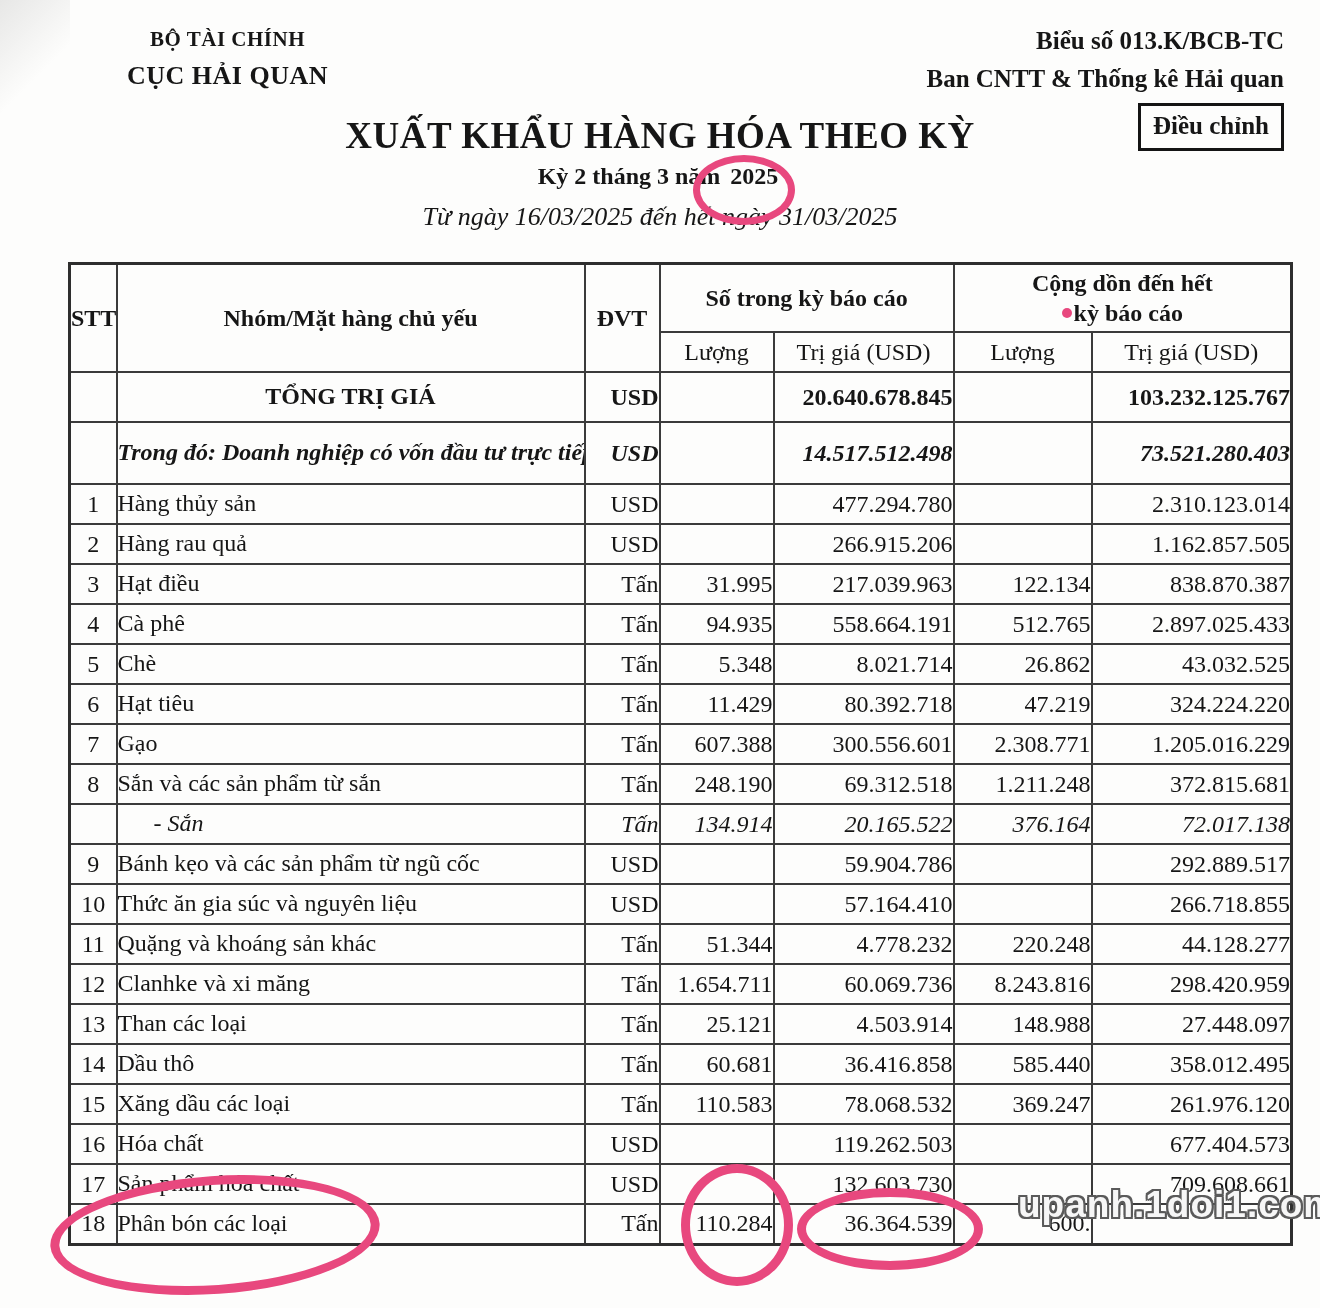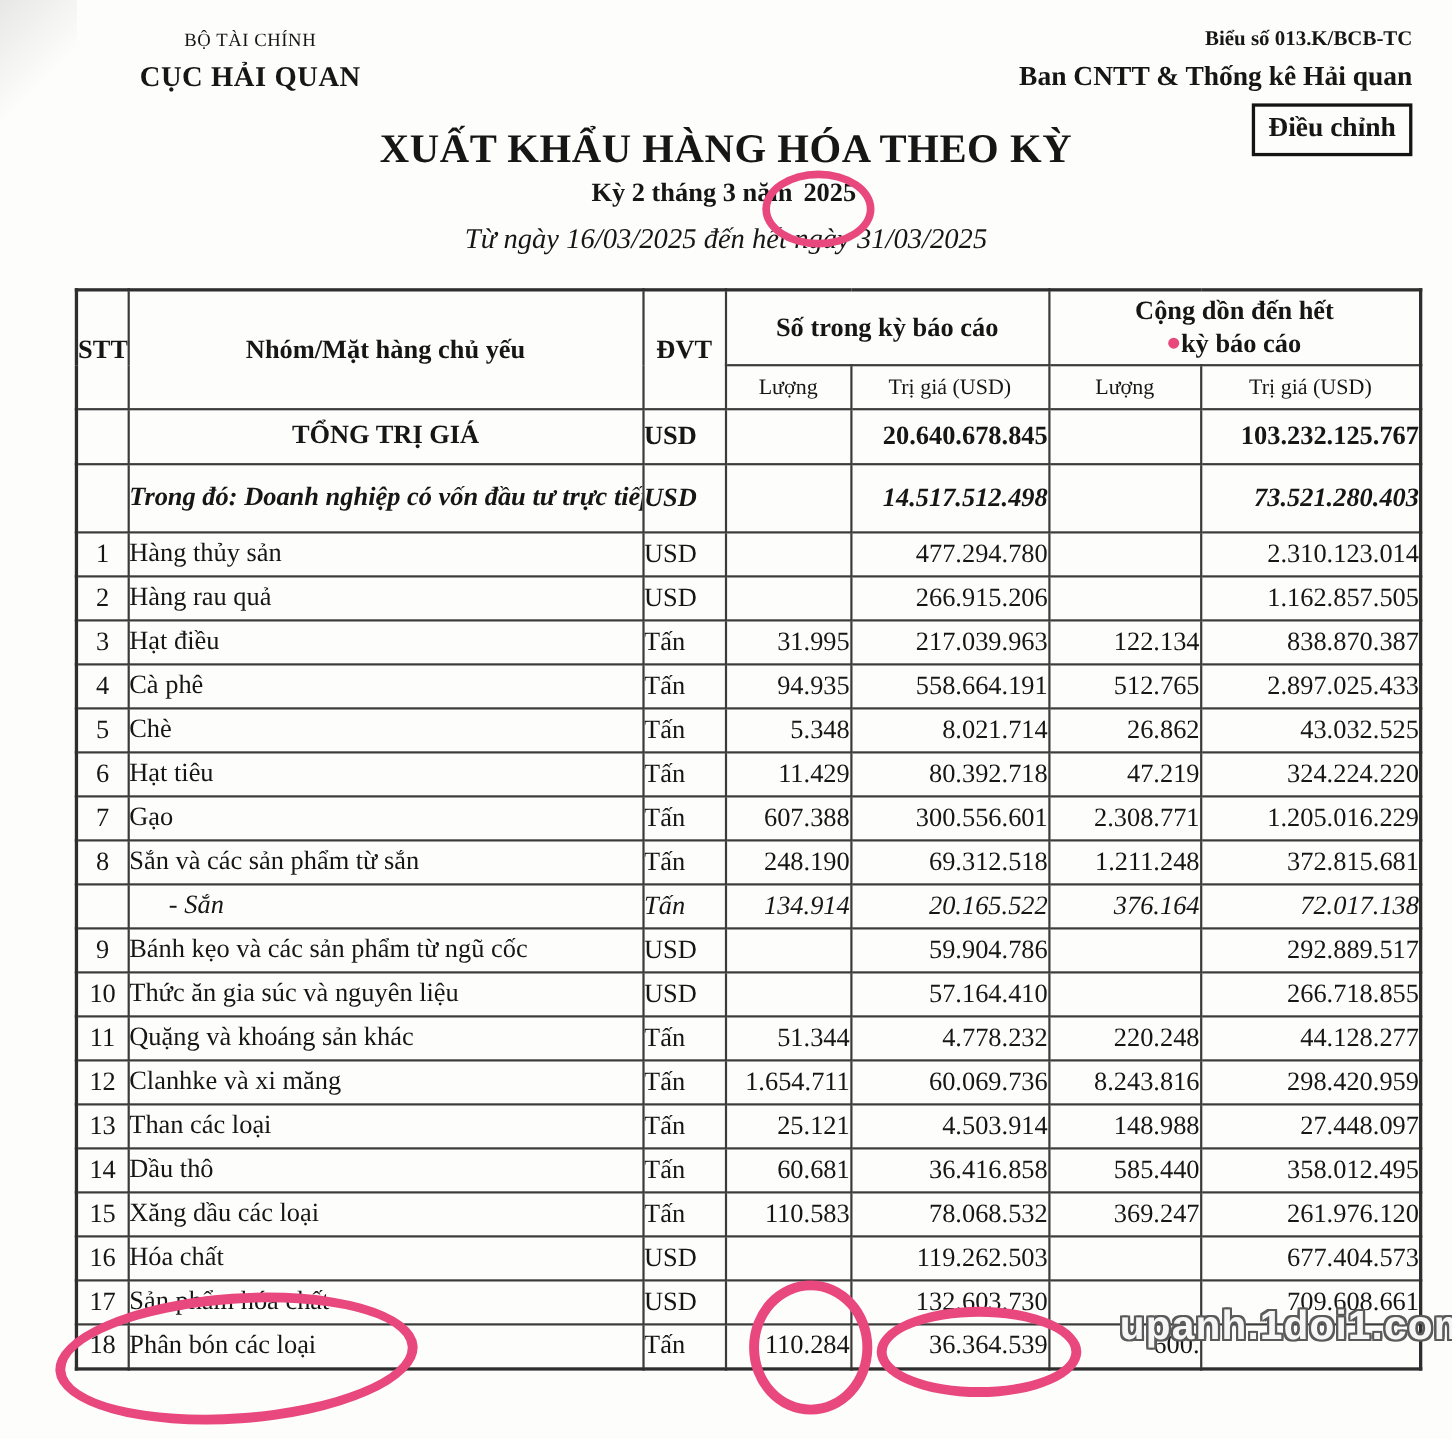--- a/index.html
+++ b/index.html
@@ -9,24 +9,24 @@
     font-family:"Liberation Serif","DejaVu Serif",serif;
     -webkit-font-smoothing:antialiased;
   }
   .corner-shade{
     position:absolute;left:0;top:0;width:70px;height:140px;
     background:linear-gradient(135deg,#e7e7e6 0%,rgba(255,255,255,0) 55%);
     pointer-events:none;
   }
   
   .hdr-left{position:absolute;left:105px;top:24px;width:245px;text-align:center;line-height:1.5;}
-  .hdr-left .l1{font-size:17px;font-weight:400;letter-spacing:.5px;}
+  .hdr-left .l1{font-size:21px;font-weight:700;letter-spacing:.5px;}
   .hdr-left .l2{font-size:26px;font-weight:bold;letter-spacing:.5px;}
   .hdr-right{position:absolute;right:36px;top:22px;text-align:right;line-height:1.5;}
-  .hdr-right .l1{font-size:19px;font-weight:bold;}
+  .hdr-right .l1{font-size:25px;font-weight:bold;}
   .hdr-right .l2{font-size:25px;font-weight:bold;}
   .stamp{
     display:inline-block;margin-top:6px;border:3px solid #141414;
     padding:1px 12px 3px 12px;font-size:25px;font-weight:bold;
   }
   
   .title{position:absolute;left:0;top:114px;width:1040px;text-align:center;
     font-size:37px;font-weight:bold;letter-spacing:.5px;}
   .subtitle{position:absolute;left:0;top:163px;width:1040px;text-align:center;
     font-size:24px;font-weight:bold;}
@@ -44,24 +44,24 @@
   table.doc col.c-q1{width:114px;}
   table.doc col.c-v1{width:180px;}
   table.doc col.c-q2{width:138px;}
   table.doc col.c-v2{width:200px;}
   table.doc th,table.doc td{
     border:2px solid #3b3b3b;padding:0;vertical-align:middle;
     overflow:hidden;white-space:nowrap;
   }
   table.doc{border:3px solid #2e2e2e;}
   th.gh{font-weight:bold;font-size:24px;height:66px;line-height:1.25;}
-  th.sh{font-weight:normal;font-size:20px;height:38px;margin-left:40px;}
+  th.sh{font-weight:normal;font-size:24px;height:38px;margin-left:40px;}
   td.stt{text-align:center;}
   td.name{text-align:left;padding:2px 6px 2px 10px;white-space:normal;line-height:1.15;}
-  td.dvt{text-align:left;margin-top:30px;}
+  td.dvt{text-align:right;margin-top:30px;}
   td.num{text-align:right;padding-right:12px;}
   tr.row-normal{height:40px;}
   tr.row-total{height:50px;font-weight:bold;}
   tr.row-total td.name{text-align:center;}
   tr.row-fdi{height:62px;font-weight:bold;font-style:italic;}
   tr.row-sub{height:40px;font-style:italic;}
   tr.row-sub td.name{padding-left:36px;}
   td.partial{padding-right:40px;}
   .pink-dot{
     display:inline-block;width:10px;height:10px;border-radius:50%;

